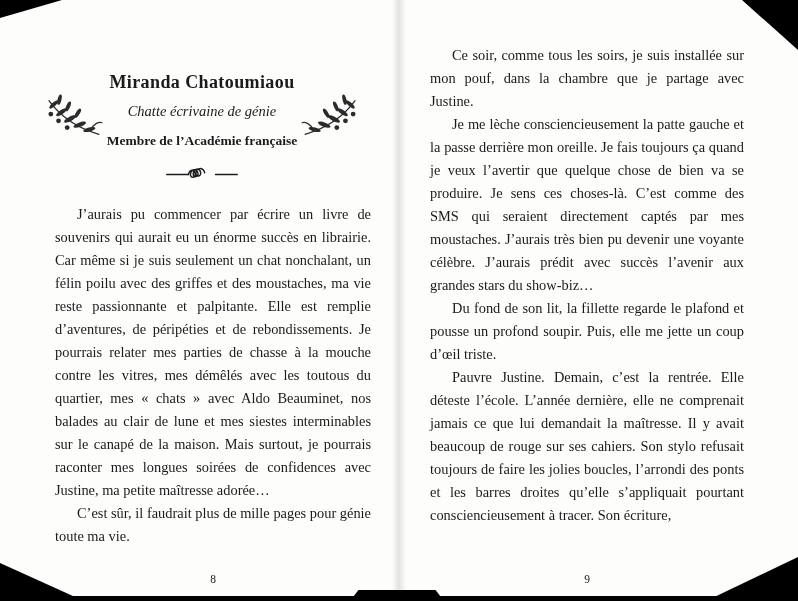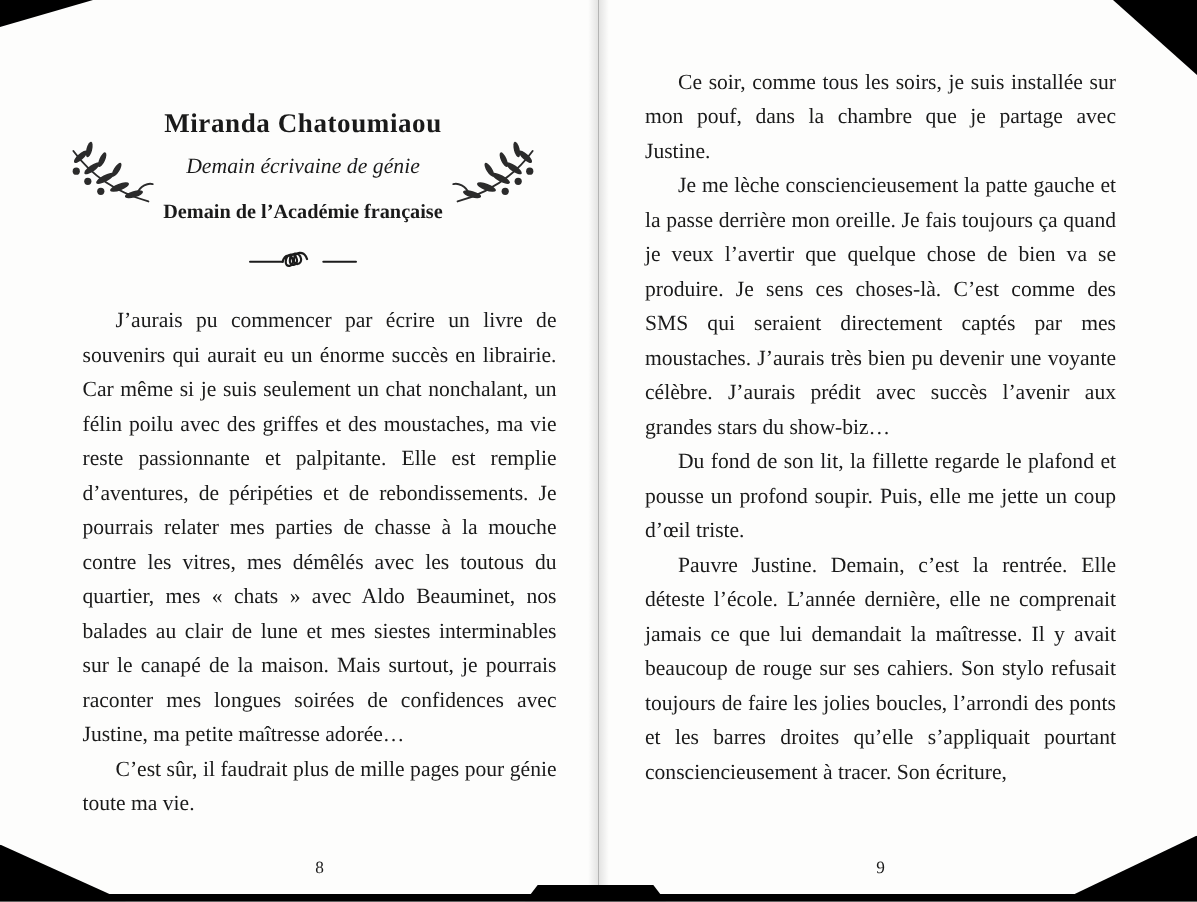--- a/index.html
+++ b/index.html
@@ -139,22 +139,22 @@
             <ellipse cx="28" cy="15" rx="5.5" ry="2" transform="rotate(-66 28 15)"></ellipse>
             <ellipse cx="38" cy="22" rx="5.5" ry="2" transform="rotate(-58 38 22)"></ellipse>
             <circle cx="10" cy="23" r="2.5"></circle>
             <circle cx="18" cy="30" r="2.5"></circle>
             <circle cx="27" cy="37" r="2.5"></circle>
           </g>
         </svg>
       </span>
 
       <h1 class="chapter-title">Miranda Chatoumiaou</h1>
-      <div class="chapter-subtitle">Demain écrivaine de génie</div>
-      <div class="chapter-affiliation">Demain de l’Académie française</div>
+      <div class="chapter-subtitle">Chatte écrivaine de génie</div>
+      <div class="chapter-affiliation">Membre de l’Académie française</div>
 
       <span class="laurel laurel-right">
         <svg viewBox="0 0 64 52" width="62" height="50" aria-hidden="true">
           <g fill="none" stroke="#2b2b2b" stroke-width="1.3" stroke-linecap="round">
             <path d="M60 44 C46 40 24 31 8 9"></path>
             <path d="M52 39 C54 33 60 31 63 32"></path>
           </g>
           <g fill="#2b2b2b">
             <ellipse cx="13" cy="13" rx="6" ry="2.1" transform="rotate(-42 13 13)"></ellipse>
             <ellipse cx="21" cy="21" rx="6.5" ry="2.2" transform="rotate(-35 21 21)"></ellipse>

